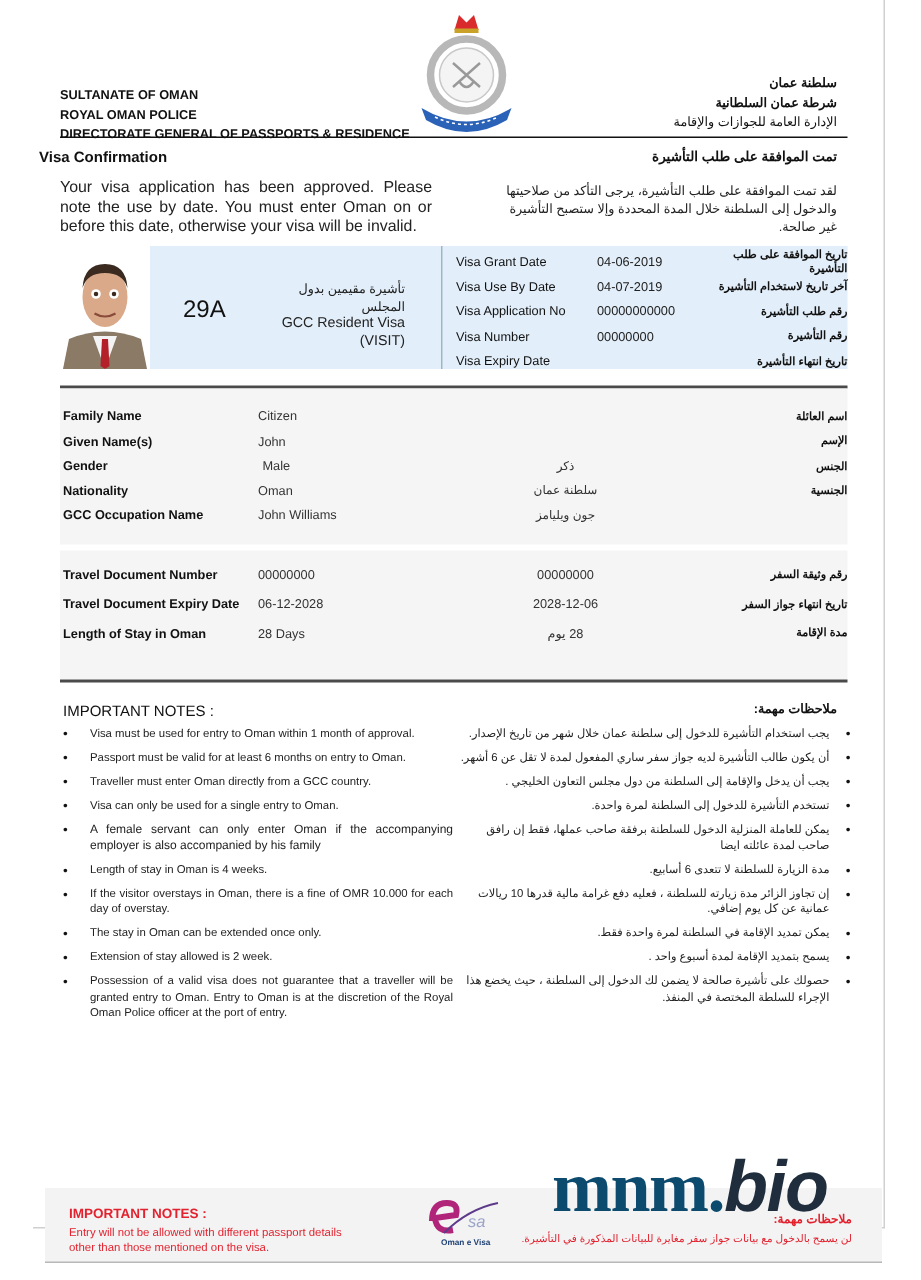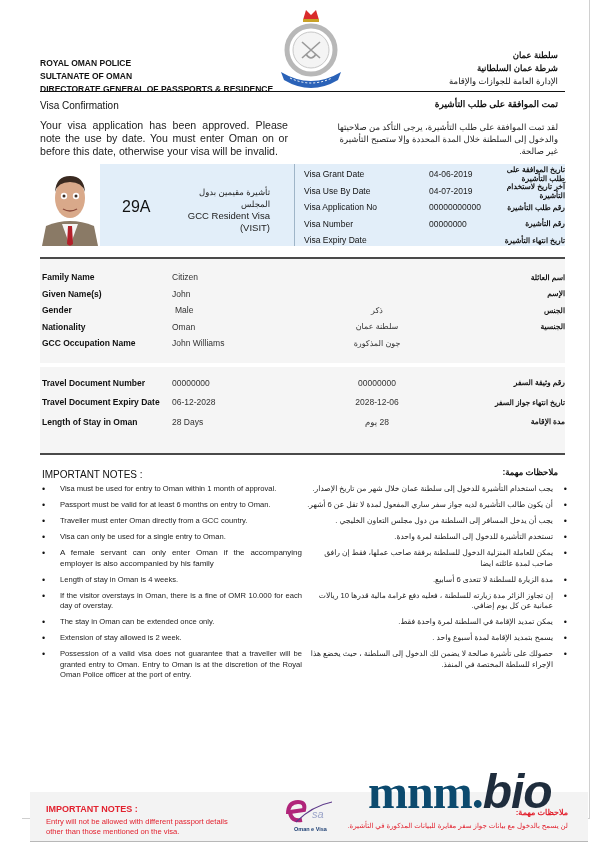--- a/index.html
+++ b/index.html
@@ -9,35 +9,35 @@
   .bottom-edge { position: absolute; left: 22px; top: 818px; width: 568px; height: 1px; background: #cfcfcf; }
 
   .hdr-en { position: absolute; left: 40px; top: 57px; font-size: 8.5px; font-weight: bold; line-height: 13px; color: #111; }
   .hdr-ar { position: absolute; right: 56px; top: 49px; font-size: 8.5px; line-height: 13px; text-align: right; direction: rtl; color: #111; }
   .hdr-ar div:first-child { font-weight: bold; }
   .hdr-ar div:nth-child(2) { font-weight: bold; }
   .hdr-line { position: absolute; left: 40px; top: 91px; width: 525px; height: 1px; background: #111; }
 
   .emblem { position: absolute; left: 276px; top: 6px; width: 70px; height: 82px; }
 
-  .conf-title-en { position: absolute; left: 40px; top: 100px; font-size: 10px; color: #111; }
+  .conf-title-en { position: absolute; left: 26px; top: 100px; font-size: 10px; color: #111; font-weight: bold; }
   .conf-title-ar { position: absolute; right: 56px; top: 99px; font-size: 9px; font-weight: bold; direction: rtl; color: #111; }
   .conf-body-en { position: absolute; left: 40px; top: 119px; width: 248px; font-size: 10.6px; line-height: 13px; color: #222; text-align: justify; }
   .conf-body-ar { position: absolute; right: 56px; top: 121px; width: 230px; font-size: 8.5px; line-height: 12px; direction: rtl; text-align: right; color: #222; }
 
   .visa-box { position: absolute; left: 40px; top: 164px; width: 525px; height: 82px; background: #e2eef9; }
   .photo { position: absolute; left: 40px; top: 164px; width: 60px; height: 82px; background: #fff; overflow: hidden; }
   .visa-code { position: absolute; left: 122px; top: 198px; font-size: 16px; color: #111; }
   .visa-type { position: absolute; left: 170px; top: 186px; width: 100px; text-align: right; font-size: 9.5px; line-height: 12px; color: #222; }
   .visa-type .ar { direction: rtl; font-size: 8.5px; }
   .visa-divider { position: absolute; left: 294px; top: 164px; width: 1px; height: 82px; background: #9fb5c8; }
   .visa-info { position: absolute; left: 304px; top: 166px; width: 261px; }
   .vi-row { display: flex; height: 16.5px; align-items: center; font-size: 8.5px; }
   .vi-label { width: 94px; color: #111; }
-  .vi-value { width: 66px; color: #222; margin-left: 31px; }
+  .vi-value { width: 66px; color: #222; }
   .vi-ar { flex: 1; text-align: right; direction: rtl; font-size: 7.5px; font-weight: bold; color: #111; }
 
   .sep-line { position: absolute; left: 40px; width: 525px; height: 2px; background: #4a4a4a; }
   .grey-panel { position: absolute; left: 40px; width: 525px; background: #f5f5f5; }
 
   .detail-rows { position: absolute; left: 42px; width: 523px; }
   .d-row { display: flex; align-items: center; font-size: 8.5px; }
   .d-label { width: 130px; font-weight: bold; color: #111; }
   .d-value { width: 140px; color: #333; }
   .d-value-ar { width: 130px; text-align: center; direction: rtl; color: #333; font-size: 8px; }
@@ -65,22 +65,22 @@
   .wm-a { color: #0c4a6e; font-family: Liberation Serif, serif; }
   .wm-b { color: #1f2d3d; font-style: italic; }
 </style>
 </head>
 <body>
 
 <div class="page-edge"></div>
 <div class="bottom-edge"></div>
 
 <div class="hdr-en">
+  <div>SULTANATE OF OMAN</div>
   <div>ROYAL OMAN POLICE</div>
-  <div>SULTANATE OF OMAN</div>
   <div>DIRECTORATE GENERAL OF PASSPORTS &amp; RESIDENCE</div>
 </div>
 <div class="emblem">
   <svg width="70" height="82" viewBox="0 0 70 82">
     <path d="M27 14 L30 4 L35 9 L40 4 L43 14 Z" fill="#d92b2b"></path>
     <rect x="27" y="13" width="16" height="3" fill="#c9a227"></rect>
     <circle cx="35" cy="44" r="24" fill="none" stroke="#b8b8b8" stroke-width="5"></circle>
     <circle cx="35" cy="44" r="18" fill="#f4f4f4" stroke="#c8c8c8" stroke-width="1"></circle>
     <path d="M26 36 L44 52 M44 36 L26 52" stroke="#999" stroke-width="1.6"></path>
     <path d="M30 48 Q35 56 40 48" fill="none" stroke="#999" stroke-width="1.6"></path>
@@ -174,21 +174,21 @@
   </div>
   <div class="d-row" style="height:16.5px;">
     <span class="d-label">Nationality</span>
     <span class="d-value">Oman</span>
     <span class="d-value-ar">سلطنة عمان</span>
     <span class="d-label-ar">الجنسية</span>
   </div>
   <div class="d-row" style="height:16.5px;">
     <span class="d-label">GCC Occupation Name</span>
     <span class="d-value">John Williams</span>
-    <span class="d-value-ar">جون المذكورة</span>
+    <span class="d-value-ar">جون ويليامز</span>
   </div>
 </div>
 
 <div class="grey-panel" style="top:367px; height:86px;"></div>
 <div class="detail-rows" style="top:373px;">
   <div class="d-row" style="height:19.5px;">
     <span class="d-label">Travel Document Number</span>
     <span class="d-value">00000000</span>
     <span class="d-value-ar" style="font-size:8.5px;">00000000</span>
     <span class="d-label-ar">رقم وثيقة السفر</span>
@@ -256,21 +256,21 @@
   <div class="note-ar">
       <span class="bullet">•</span>
       <span>يجب استخدام التأشيرة للدخول إلى سلطنة عمان خلال شهر من تاريخ الإصدار.</span>
     </div>
   <div class="note-ar">
       <span class="bullet">•</span>
       <span>أن يكون طالب التأشيرة لديه جواز سفر ساري المفعول لمدة لا تقل عن 6 أشهر.</span>
     </div>
   <div class="note-ar">
       <span class="bullet">•</span>
-      <span>يجب أن يدخل المسافر إلى السلطنة من دول مجلس التعاون الخليجي .</span>
+      <span>يجب أن يدخل والإقامة إلى السلطنة من دول مجلس التعاون الخليجي .</span>
     </div>
   <div class="note-ar">
       <span class="bullet">•</span>
       <span>تستخدم التأشيرة للدخول إلى السلطنة لمرة واحدة.</span>
     </div>
   <div class="note-ar">
       <span class="bullet">•</span>
       <span>يمكن للعاملة المنزلية الدخول للسلطنة برفقة صاحب عملها، فقط إن رافق صاحب لمدة عائلته ايضا</span>
     </div>
   <div class="note-ar">

